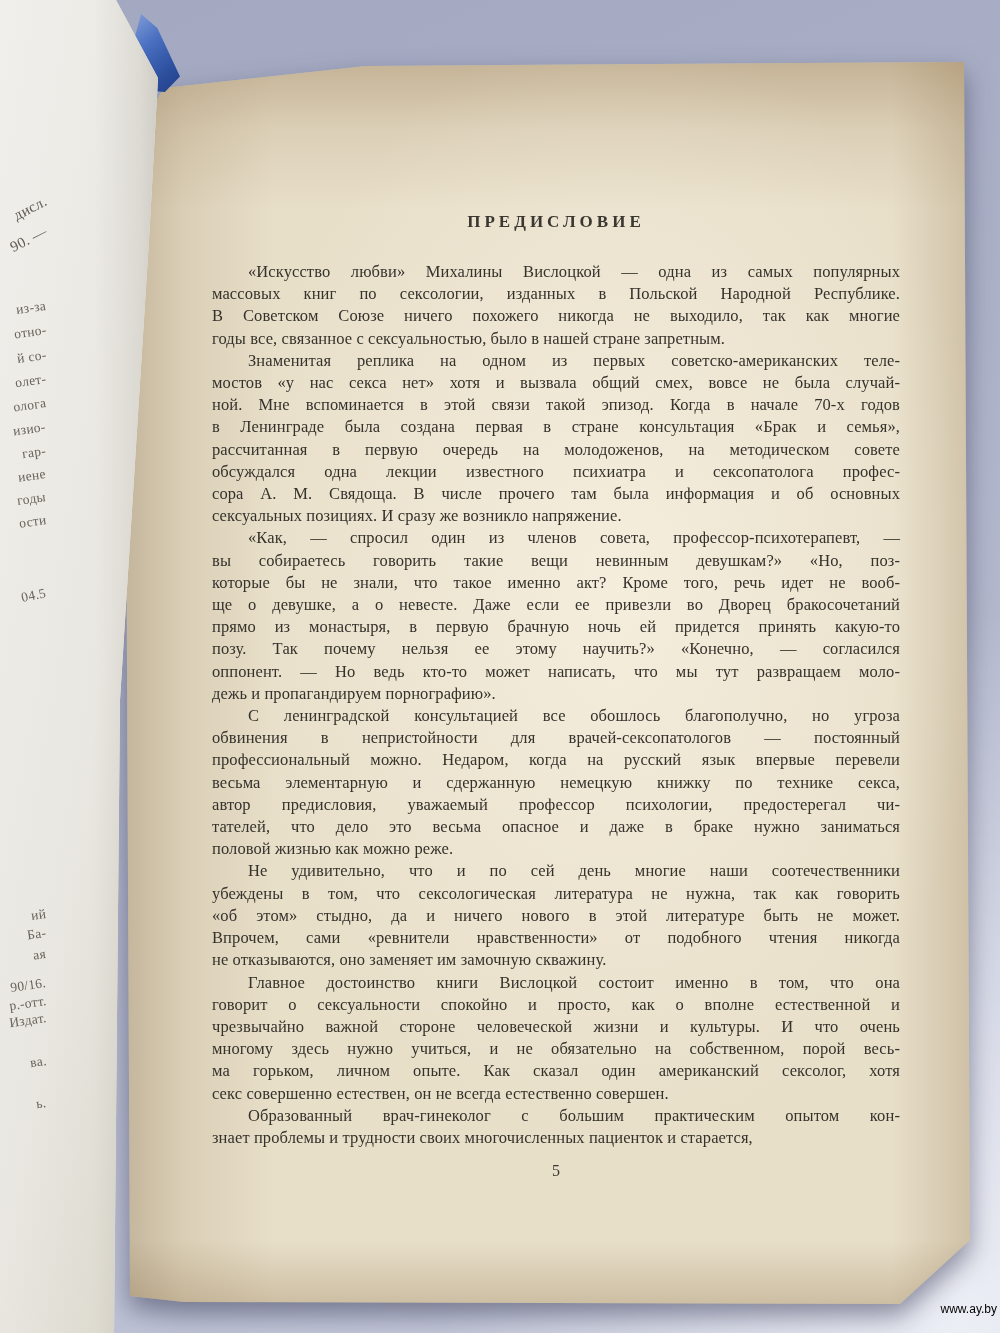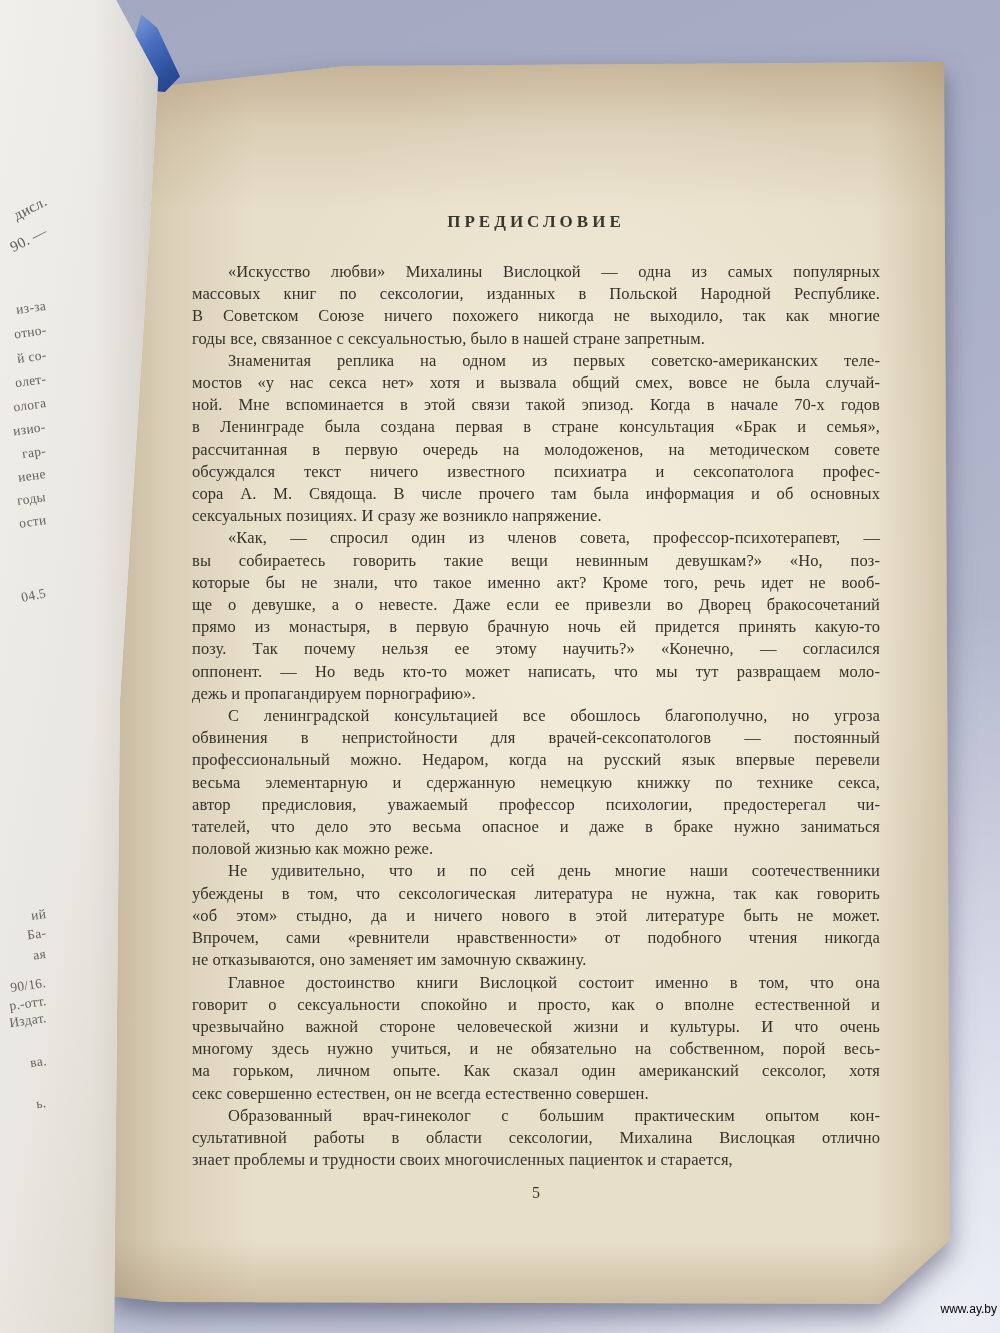--- a/index.html
+++ b/index.html
@@ -17,21 +17,21 @@
   }
   
   .cover-corner{
     position:absolute;left:126px;top:14px;width:54px;height:78px;z-index:2;
     background:linear-gradient(140deg,#8aa6dc 0%,#4a6fc0 40%,#2c4f9e 75%,#203f86 100%);
     clip-path:polygon(28% 0%,58% 18%,100% 80%,72% 100%,2% 96%,16% 30%);
   }
   
   .page-wrap{position:absolute;inset:0;z-index:1;filter:drop-shadow(0 12px 13px rgba(42,44,74,0.5));}
   .main-page{
-    position:absolute;left:104px;top:60px;width:848px;height:1250px;
+    position:absolute;left:124px;top:60px;width:848px;height:1250px;
     background-color:#e8dfc9;
     background-image:
       radial-gradient(ellipse at 58% 42%, rgba(255,250,238,0.55) 0%, rgba(255,250,238,0) 55%),
       linear-gradient(180deg, rgba(146,116,76,0.42) 0px, rgba(146,116,76,0.15) 70px, rgba(146,116,76,0) 150px),
       linear-gradient(90deg, rgba(118,93,60,0.32) 0px, rgba(146,120,82,0.16) 60px, rgba(146,120,82,0) 150px),
       linear-gradient(270deg, rgba(140,112,72,0.28) 0px, rgba(140,112,72,0) 80px),
       linear-gradient(0deg, rgba(140,112,72,0.32) 0px, rgba(140,112,72,0) 70px);
     clip-path:polygon(40px 28px,242px 6px,840px 2px,846px 1180px,776px 1244px,60px 1242px,6px 1236px,2px 400px,20px 60px);
   }
   
@@ -89,21 +89,21 @@
               <div class="line">массовых книг по сексологии, изданных в Польской Народной Республике.</div>
               <div class="line">В Советском Союзе ничего похожего никогда не выходило, так как многие</div>
               <div class="line last">годы все, связанное с сексуальностью, было в нашей стране запретным.</div>
             </div>
             <div class="para">
               <div class="line first">Знаменитая реплика на одном из первых советско-американских теле-</div>
               <div class="line">мостов «у нас секса нет» хотя и вызвала общий смех, вовсе не была случай-</div>
               <div class="line">ной. Мне вспоминается в этой связи такой эпизод. Когда в начале 70-х годов</div>
               <div class="line">в Ленинграде была создана первая в стране консультация «Брак и семья»,</div>
               <div class="line">рассчитанная в первую очередь на молодоженов, на методическом совете</div>
-              <div class="line">обсуждался текст ничего известного психиатра и сексопатолога профес-</div>
+              <div class="line">обсуждался одна лекции известного психиатра и сексопатолога профес-</div>
               <div class="line">сора А. М. Свядоща. В числе прочего там была информация и об основных</div>
               <div class="line last">сексуальных позициях. И сразу же возникло напряжение.</div>
             </div>
             <div class="para">
               <div class="line first">«Как, — спросил один из членов совета, профессор-психотерапевт, —</div>
               <div class="line">вы собираетесь говорить такие вещи невинным девушкам?» «Но, поз-</div>
               <div class="line">которые бы не знали, что такое именно акт? Кроме того, речь идет не вооб-</div>
               <div class="line">ще о девушке, а о невесте. Даже если ее привезли во Дворец бракосочетаний</div>
               <div class="line">прямо из монастыря, в первую брачную ночь ей придется принять какую-то</div>
               <div class="line">позу. Так почему нельзя ее этому научить?» «Конечно, — согласился</div>
@@ -129,21 +129,20 @@
             <div class="para">
               <div class="line first">Главное достоинство книги Вислоцкой состоит именно в том, что она</div>
               <div class="line">говорит о сексуальности спокойно и просто, как о вполне естественной и</div>
               <div class="line">чрезвычайно важной стороне человеческой жизни и культуры. И что очень</div>
               <div class="line">многому здесь нужно учиться, и не обязательно на собственном, порой весь-</div>
               <div class="line">ма горьком, личном опыте. Как сказал один американский сексолог, хотя</div>
               <div class="line last">секс совершенно естествен, он не всегда естественно совершен.</div>
             </div>
             <div class="para">
               <div class="line first">Образованный врач-гинеколог с большим практическим опытом кон-</div>
-              <div class="line">сультативной работы в области сексологии, Михалина Вислоцкая отлично</div>
               <div class="line last">знает проблемы и трудности своих многочисленных пациенток и старается,</div>
             </div>
           </div>
         <div class="pagenum">5</div>
       </div>
     </div>
   </div>
 
   <div class="left-page">
     <div id="fragments">

